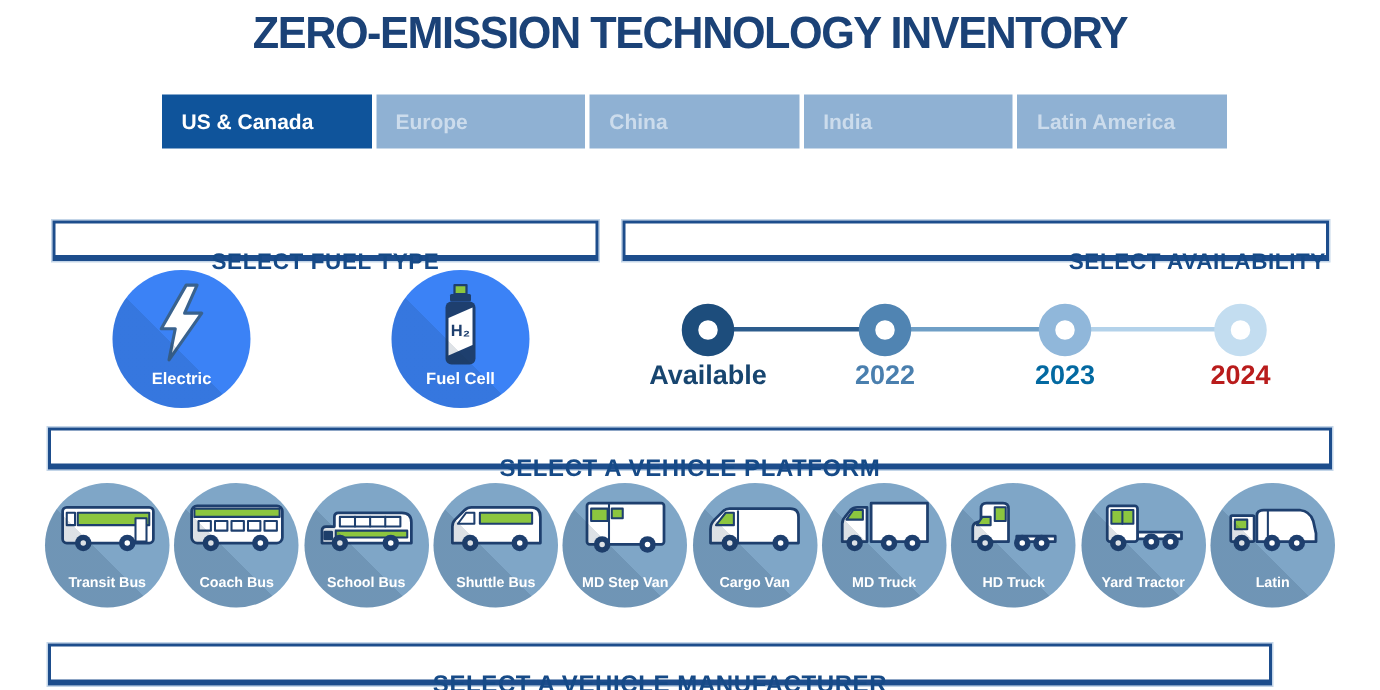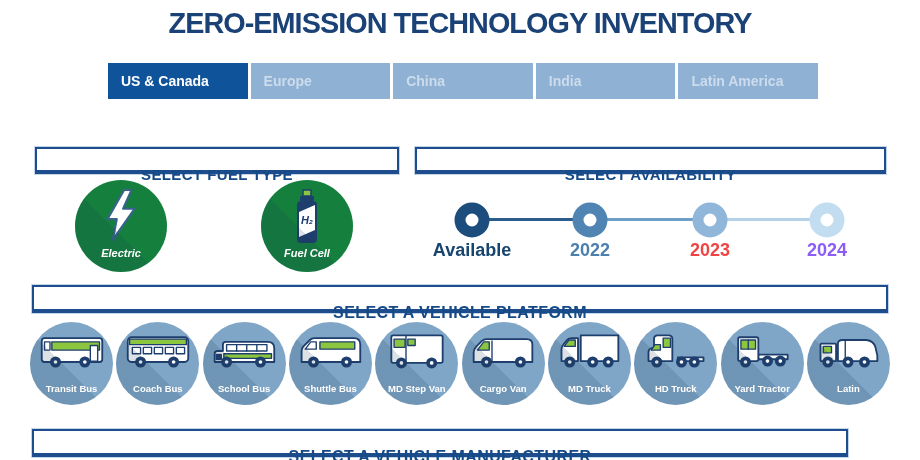--- a/index.html
+++ b/index.html
@@ -15,49 +15,49 @@
     font-size:14px;font-weight:bold;background:#8fb1d3;color:#ccdcec;cursor:pointer;
     white-space:nowrap;overflow:hidden;}
   .tab.active{background:#0f549b;color:#ffffff;}
 
   
   .hdr-box{position:absolute;box-sizing:border-box;background:#fff;
     border:2px solid #1d4d8c;border-bottom-width:4px;box-shadow:0 0 0 1px #c3d5e8;
     text-align:center;font-weight:bold;color:#164a87;font-size:15px;letter-spacing:.4px;}
   .hdr-box span{display:block;padding-top:17px;}
   #fuel-hdr{left:35px;top:147px;width:364px;height:27px;}
-  #avail-hdr{left:415px;top:147px;width:471px;height:27px;}
+  #avail-hdr{left:415px;top:147px;width:471px;height:27px;text-align:right;}
   #platform-hdr{left:32px;top:285px;width:856px;height:28px;font-size:16px;}
   #mfr-hdr{left:32px;top:429px;width:816px;height:28px;font-size:16px;}
 
   
   .fuel-circle{position:absolute;width:92px;height:92px;border-radius:50%;
-    background:#15803d;cursor:pointer;font-style:italic;}
+    background:#3b82f6;cursor:pointer;}
   .fuel-circle::after{content:"";position:absolute;inset:0;border-radius:50%;
     background:linear-gradient(225deg,rgba(0,0,0,0) 55%,rgba(23,52,82,.14) 55%);}
   .fuel-circle .ic{position:absolute;left:0;top:8px;width:100%;display:flex;justify-content:center;}
   .fuel-label{position:absolute;bottom:13px;width:100%;text-align:center;
     color:#fff;font-weight:bold;font-size:11px;z-index:2;}
   #fuel-electric{left:75px;top:180px;}
   #fuel-cell{left:261px;top:180px;}
 
   
   .timeline{position:absolute;left:415px;top:180px;width:471px;height:95px;}
   .tl-seg{position:absolute;top:38px;height:3px;z-index:1;}
   #seg-0{left:57px;width:118px;background:#2c5c8c;}
   #seg-1{left:175px;width:120px;background:#6f9fc6;}
   #seg-2{left:295px;width:117px;background:#b3d2ea;}
   .tl-node{position:absolute;top:22px;width:36px;height:36px;transform:translateX(-50%);
     z-index:2;cursor:pointer;}
   .tl-label{position:absolute;top:60px;width:130px;transform:translateX(-50%);
     text-align:center;font-size:18px;font-weight:bold;}
   #node-0{left:57px;}  #label-0{left:57px;color:#17456f;}
   #node-1{left:175px;} #label-1{left:175px;color:#4a7fae;}
-  #node-2{left:295px;} #label-2{left:295px;color:#ef4444;}
-  #node-3{left:412px;} #label-3{left:412px;color:#8b5cf6;}
+  #node-2{left:295px;} #label-2{left:295px;color:#0369a1;}
+  #node-3{left:412px;} #label-3{left:412px;color:#b91c1c;}
 
   
   .veh-row{position:absolute;left:30px;top:322px;width:860px;display:flex;justify-content:space-between;}
   .veh-circle{position:relative;width:83px;height:83px;border-radius:50%;background:#7fa6c7;cursor:pointer;flex:0 0 auto;}
   .veh-circle::after{content:"";position:absolute;inset:0;border-radius:50%;
     background:linear-gradient(225deg,rgba(0,0,0,0) 56%,rgba(23,52,82,.15) 56%);}
   .veh-circle svg{position:absolute;left:50%;top:7px;transform:translateX(-50%);}
   .veh-label{position:absolute;bottom:11px;width:100%;text-align:center;color:#fff;
     font-weight:bold;font-size:9.5px;z-index:2;white-space:nowrap;}
 

